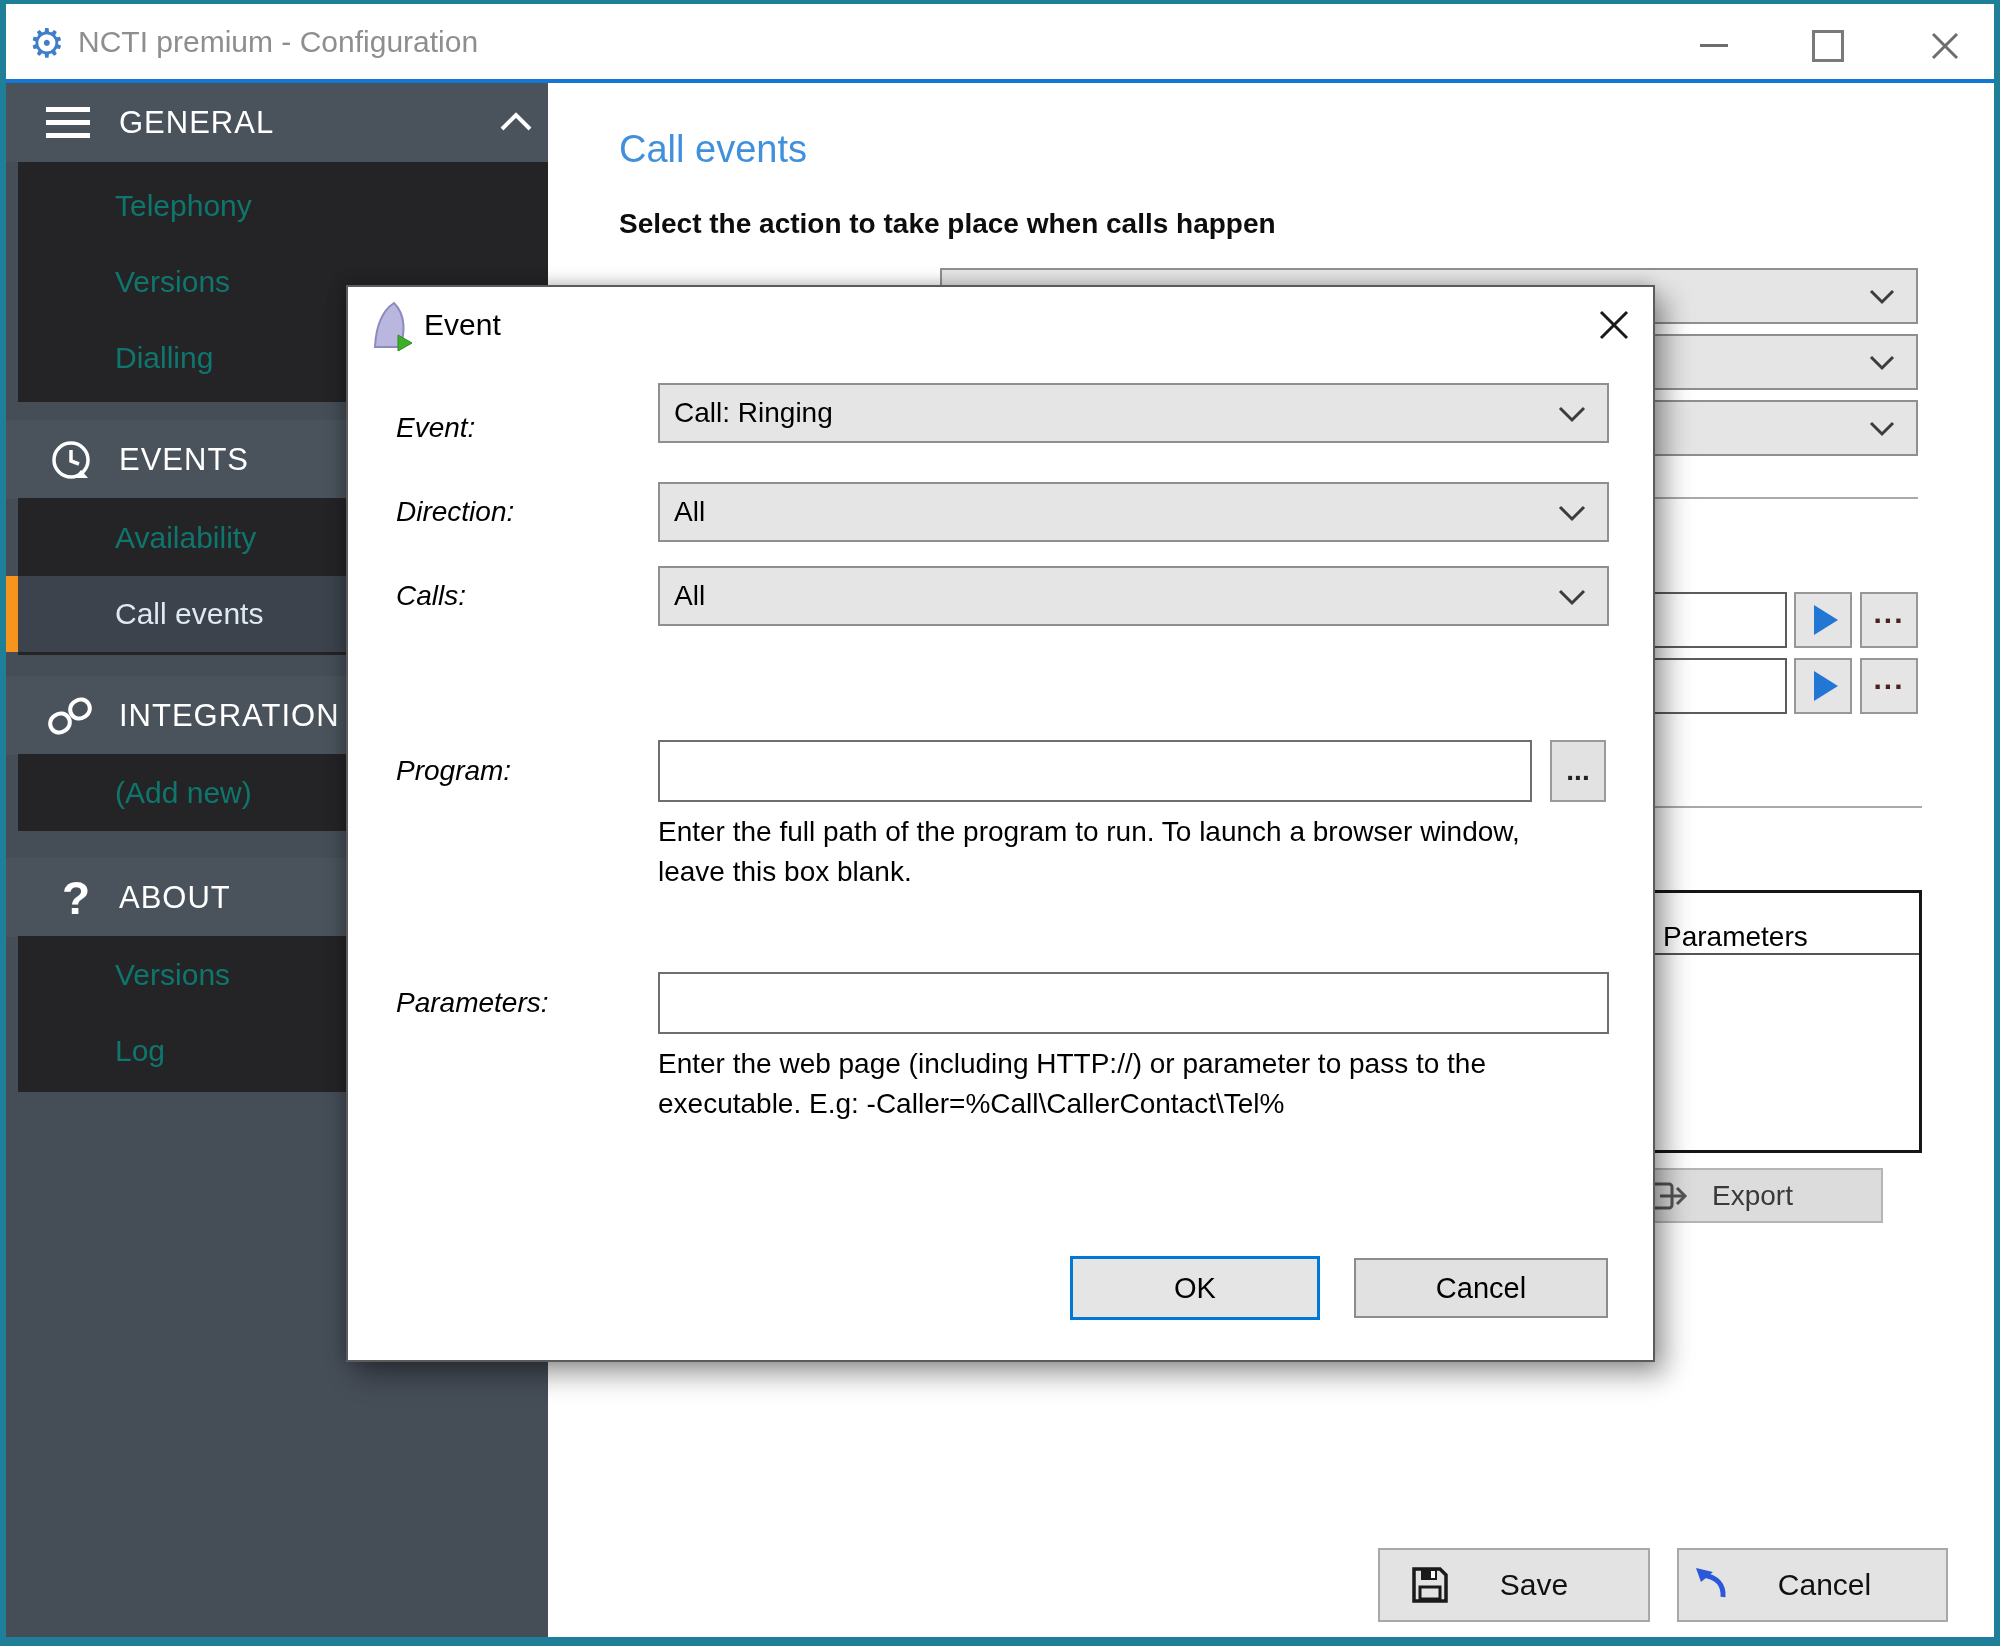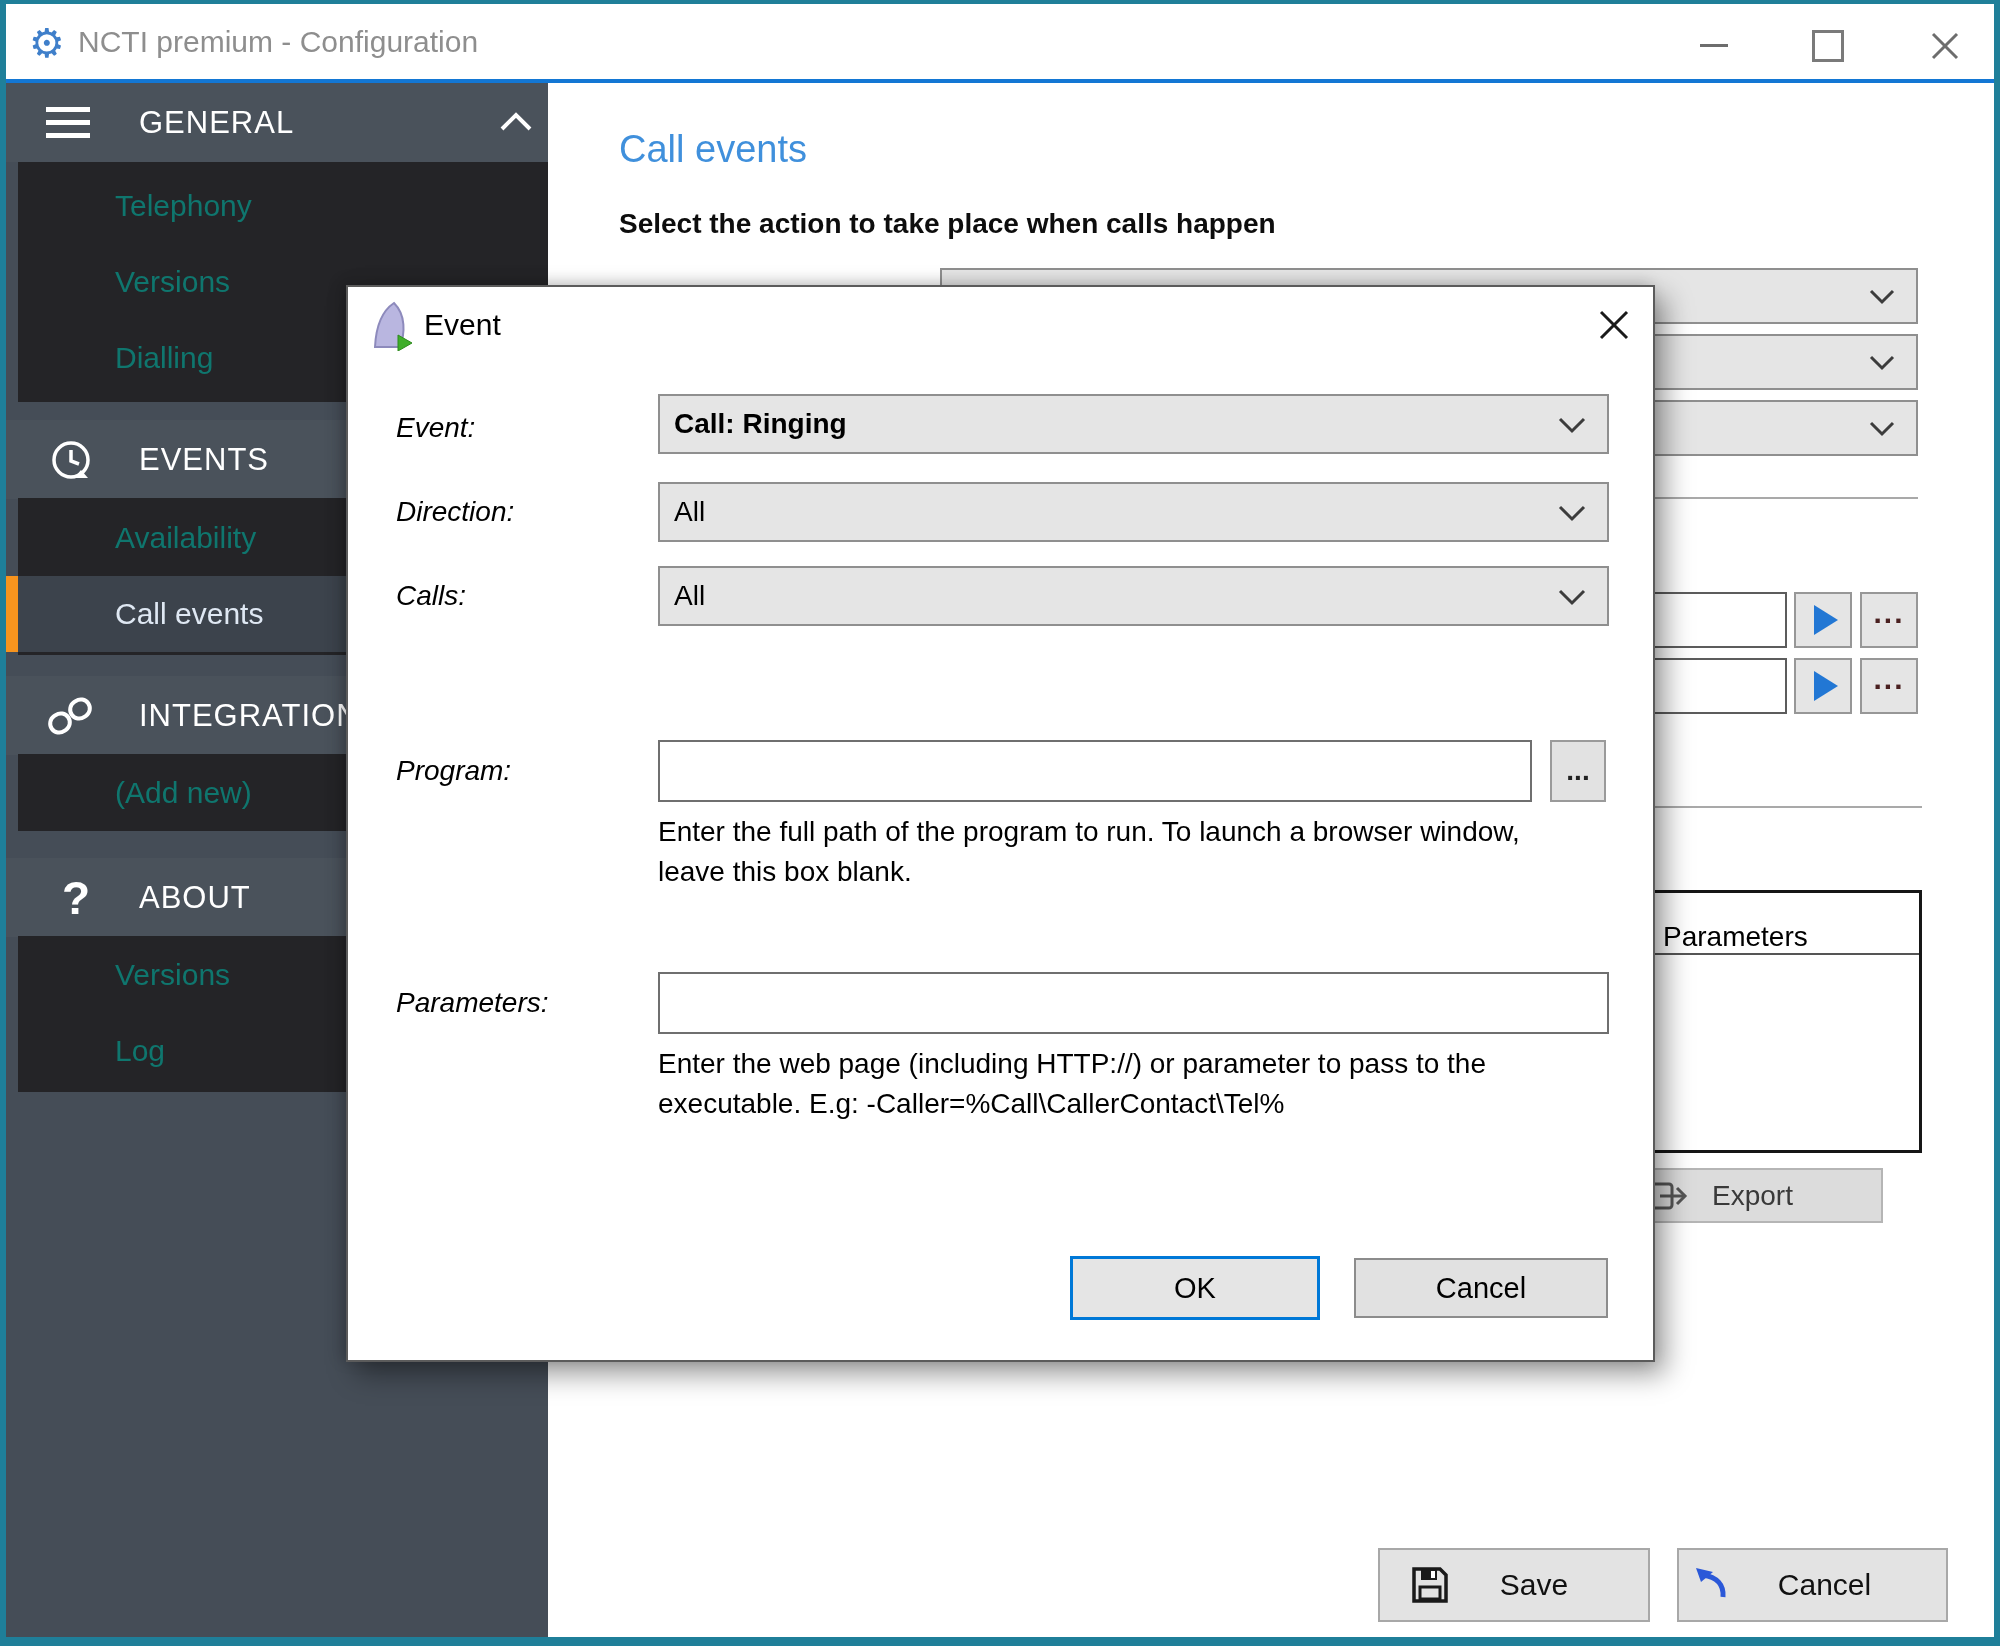--- a/index.html
+++ b/index.html
@@ -19,21 +19,21 @@
   .capbtn{top:4px;width:92px;height:75px;display:flex;align-items:center;justify-content:center;cursor:default;}
   .cap-min{left:1662px;} .cap-max{left:1776px;} .cap-close{left:1890px;width:98px;}
   .minbar{width:28px;height:3px;background:#6d6d6d;}
   .maxbox{width:26px;height:26px;border:3px solid #7a7a7a;}
   .titlebar-underline{left:6px;top:79px;width:1988px;height:4px;background:#1377d4;}
 
   
   .sidebar{left:6px;top:83px;width:542px;height:1554px;background:#454d57;}
   .sb-header{left:6px;width:542px;height:79px;background:#4a525b;color:#ffffff;}
   .sb-header .lbl{position:absolute;left:113px;top:0;height:100%;display:flex;align-items:center;
-                  font-size:31px;letter-spacing:1px;color:#fff;white-space:nowrap;margin-left:20px;}
+                  font-size:31px;letter-spacing:1px;color:#fff;white-space:nowrap;}
   .sb-panel{left:18px;width:530px;background:#242427;}
   .sb-item{left:18px;width:530px;height:76px;color:#0f766e;font-size:30px;display:flex;align-items:center;
            padding-left:97px;box-sizing:border-box;white-space:nowrap;}
   .sb-item.selected{background:#3c434c;color:#dfe8f3;}
   .orange-bar{left:6px;width:14px;background:#f7941e;}
   .hamburger{left:40px;top:24px;width:44px;height:31px;}
   .hamburger div{height:5px;background:#fff;margin-bottom:8px;}
   .q-icon{left:48px;width:44px;height:79px;color:#fff;font-size:46px;font-weight:bold;
           display:flex;align-items:center;justify-content:center;}
 
@@ -234,21 +234,21 @@
     <div class="abs dlg-title">Event</div>
 
     <div class="abs dlg-close">
       <svg width="38" height="38" viewBox="0 0 38 38">
         <line x1="6" y1="6" x2="32" y2="32" stroke="#1a1a1a" stroke-width="3"></line>
         <line x1="32" y1="6" x2="6" y2="32" stroke="#1a1a1a" stroke-width="3"></line>
       </svg>
     </div>
 
     <div class="abs dlg-label" style="top:111px;">Event:</div>
-    <div class="abs dd dlg-dd" style="top:107px;font-weight:bold;">
+    <div class="abs dd dlg-dd" style="top:96px;">
       <span class="val">Call: Ringing</span>
       <span class="chev"><svg width="30" height="20" viewBox="0 0 30 20">
             <polyline points="3,3 15,15 27,3" fill="none" stroke="#3c3c3c" stroke-width="3"></polyline>
           </svg></span>
     </div>
 
     <div class="abs dlg-label" style="top:195px;">Direction:</div>
     <div class="abs dd dlg-dd" style="top:195px;">
       <span class="val">All</span>
       <span class="chev"><svg width="30" height="20" viewBox="0 0 30 20">

